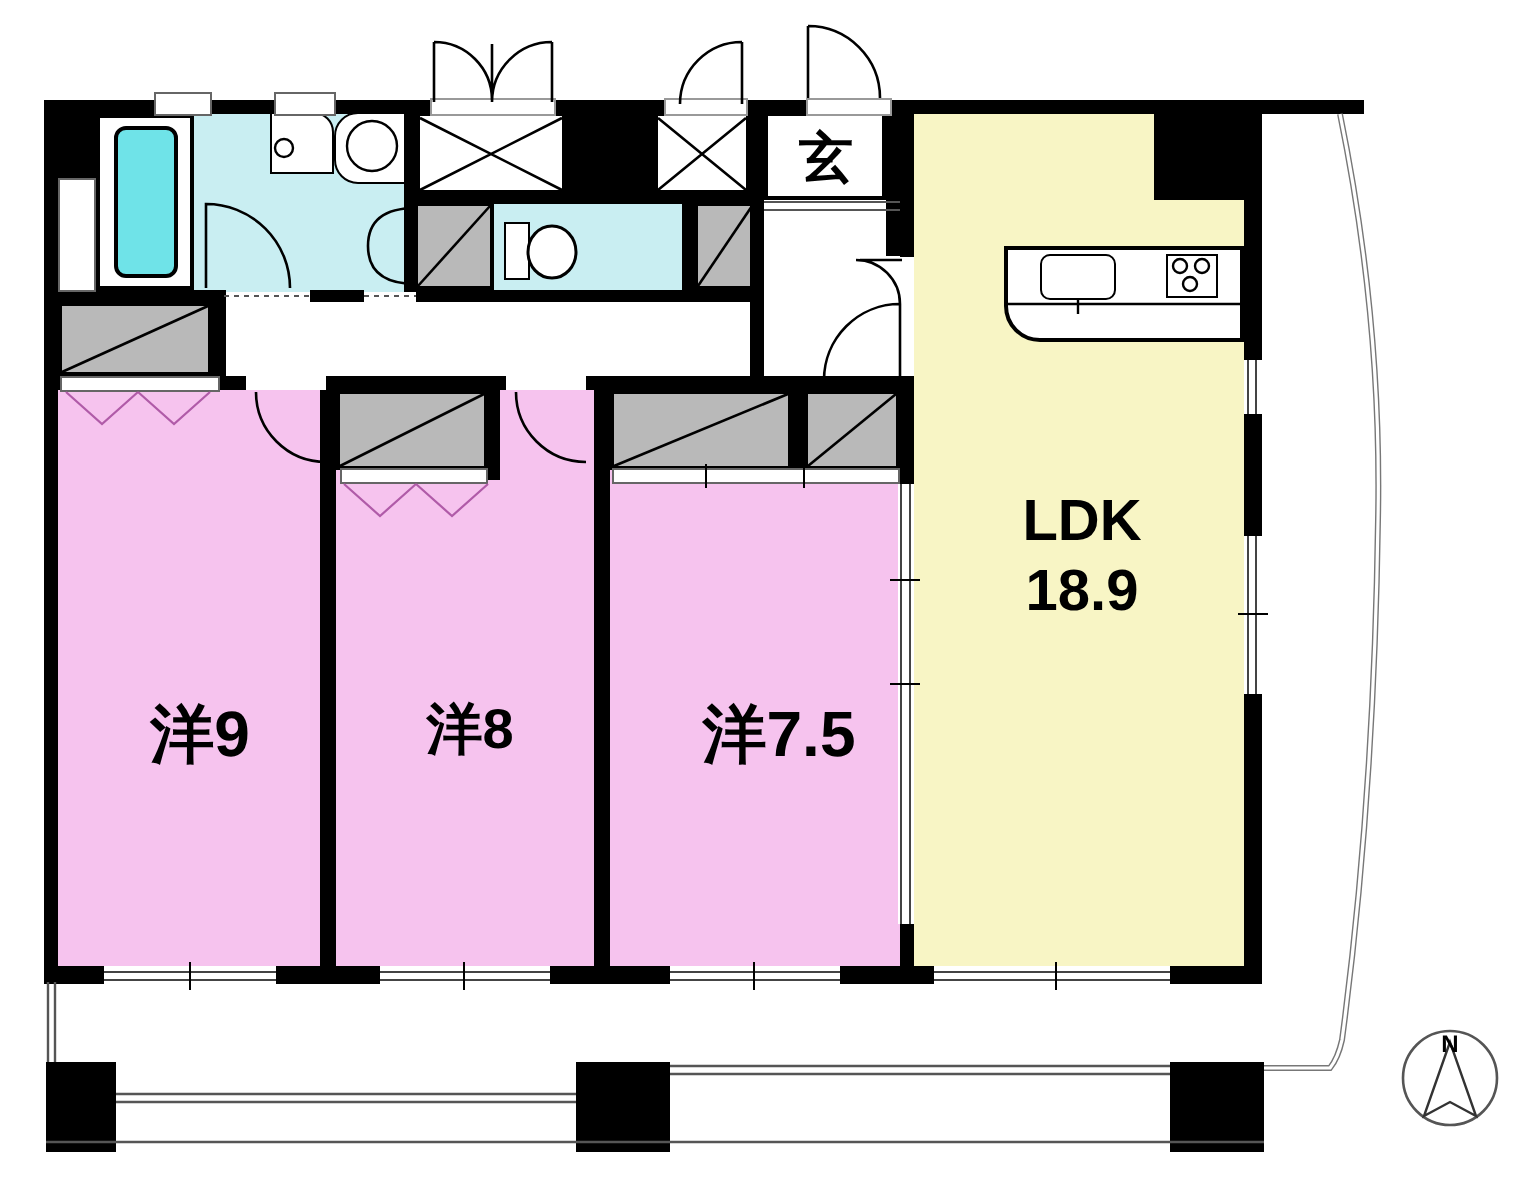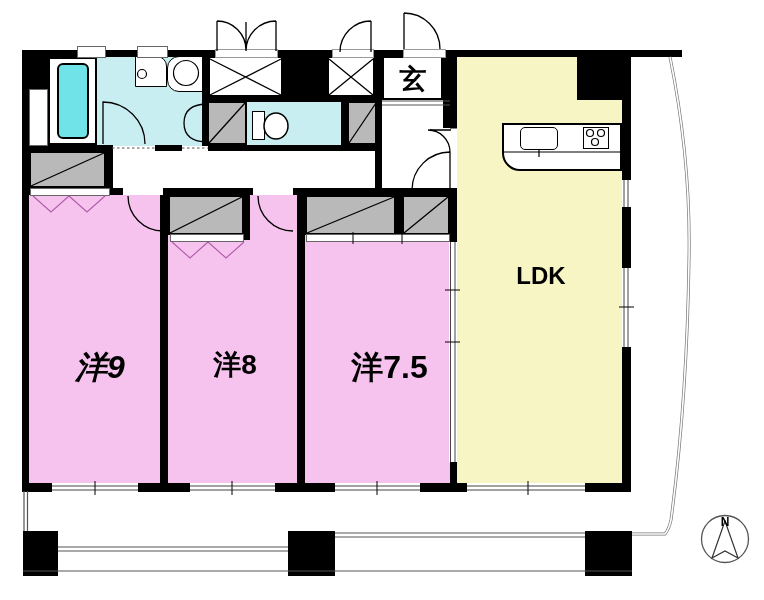--- a/index.html
+++ b/index.html
@@ -182,25 +182,26 @@
     </g>
 
     <g>
       <circle cx="725" cy="539" r="23.5" fill="#fff" stroke="#555" stroke-width="1.3"></circle>
       <path d="M725,521 L712,558 L725,551 L738,558 Z" fill="#fff" stroke="#333" stroke-width="1.2"></path>
     </g>
   </svg>
 
   <div class="lbl" style="left:383px;top:61px;width:60px;font-size:27px;">玄</div>
 
-  <div class="lbl" style="left:35px;top:346px;width:130px;font-size:32px;font-style:italic;">洋9</div>
+  <div class="lbl" style="left:35px;top:346px;width:130px;font-size:32px;">洋9</div>
 
   <div class="lbl" style="left:170px;top:346px;width:130px;font-size:28px;">洋8</div>
 
   <div class="lbl" style="left:317px;top:346px;width:145px;font-size:32px;">洋7.5</div>
 
-  <div class="lbl" style="left:465px;top:261px;width:152px;font-size:24px;line-height:1.22;">
+  <div class="lbl" style="left:465px;top:244px;width:152px;font-size:29px;line-height:1.22;">
     <div>LDK</div>
+    <div>18.9</div>
   </div>
 
 
   <div class="lbl" style="left:716px;top:515px;width:18px;font-size:12px;">N</div>
 </div>
 
 </body></html>

